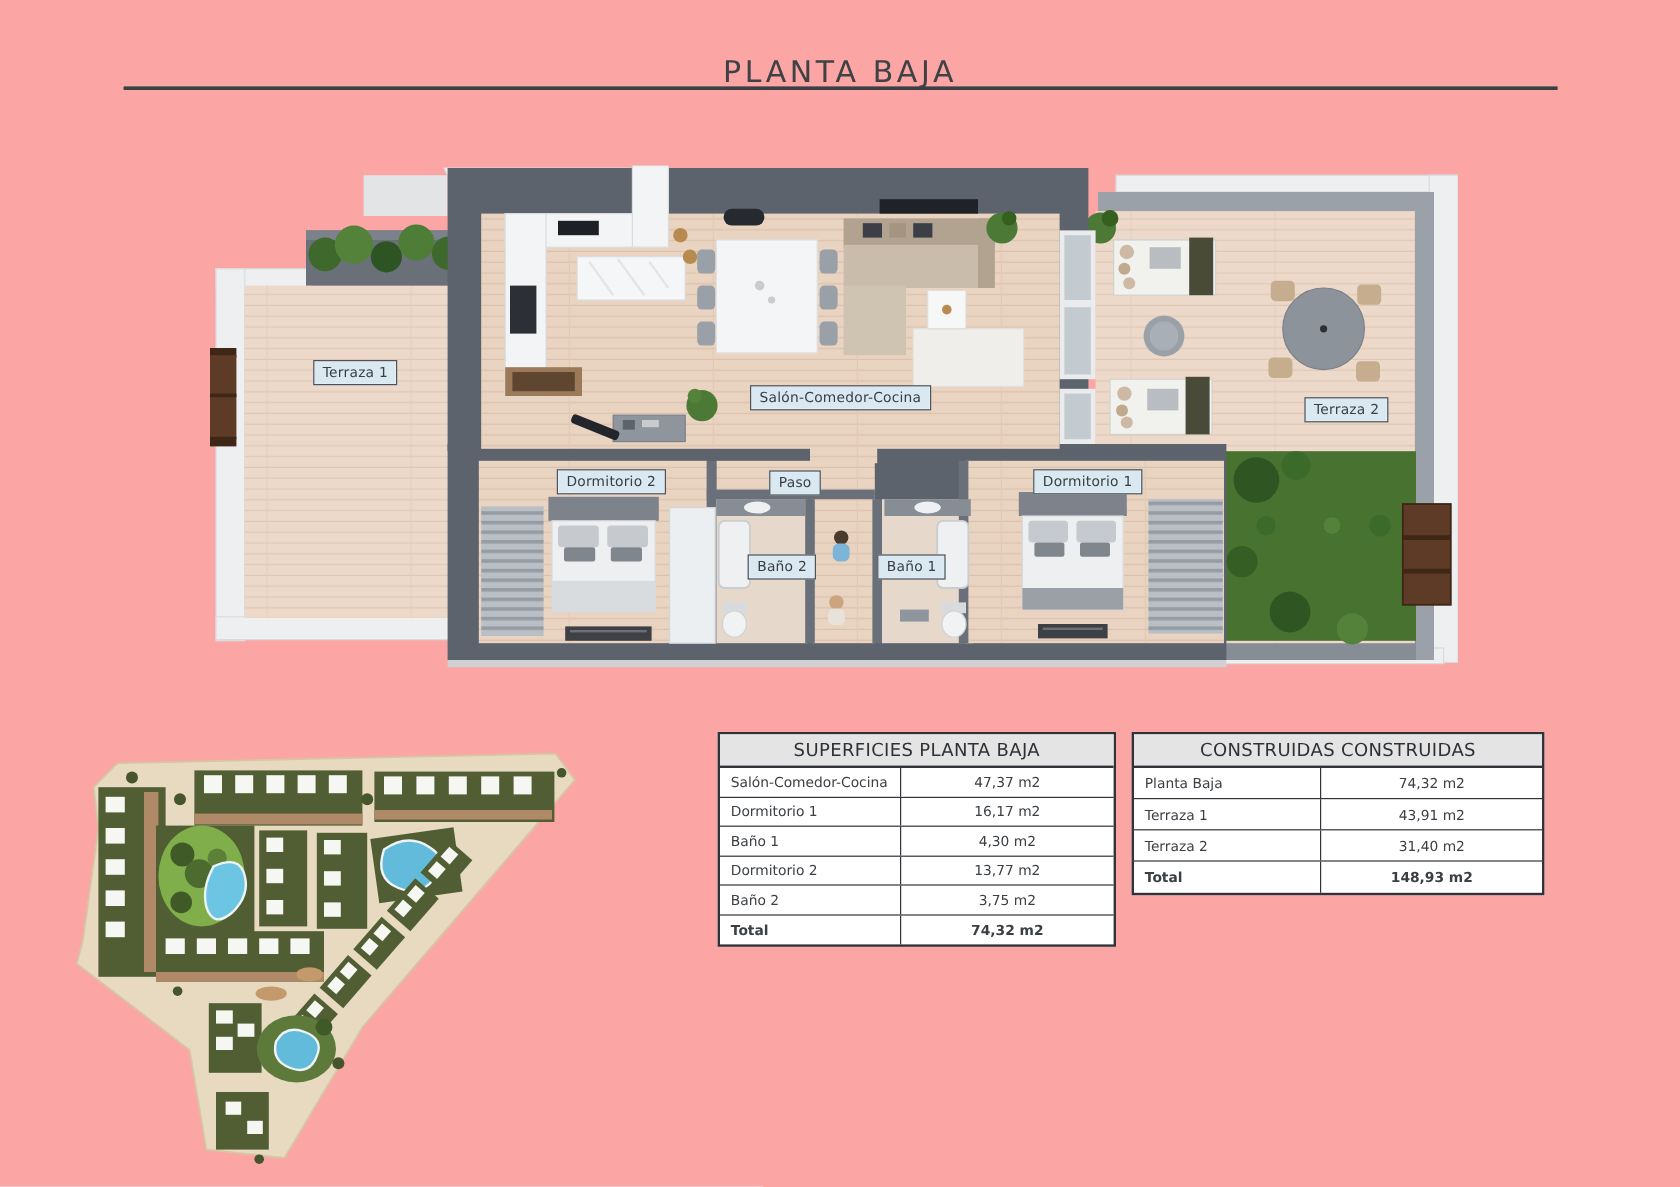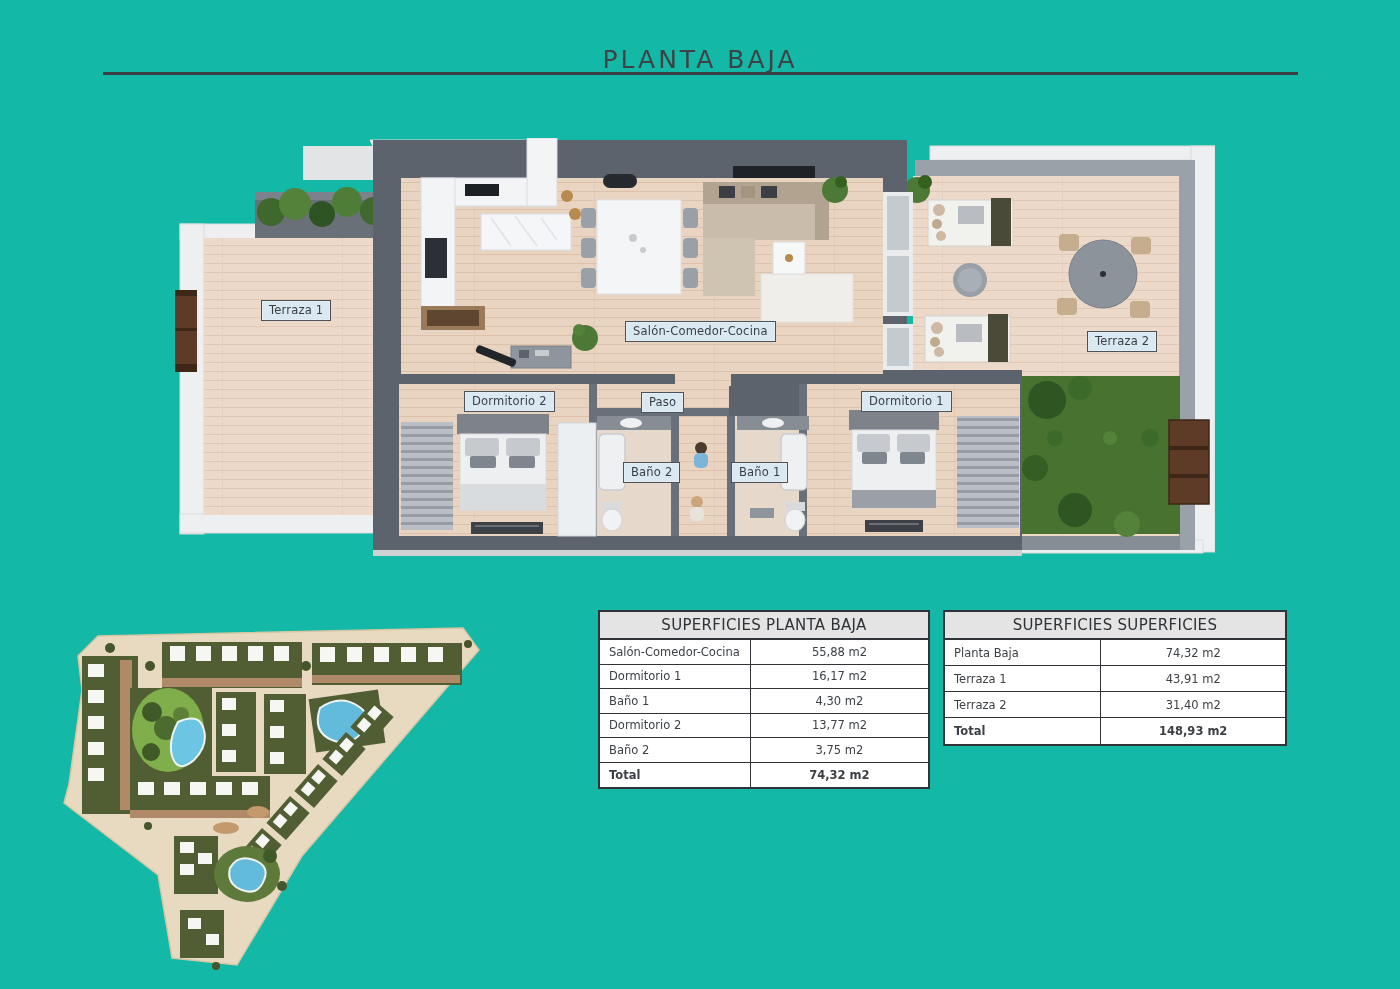--- a/index.html
+++ b/index.html
@@ -1,16 +1,16 @@
 <!DOCTYPE html>
 <html><head>
 <meta charset="utf-8">
 <style>
   html,body{margin:0;padding:0;background:#fff;}
-  .page{position:relative;width:1400px;height:989px;background:#14b8a6;overflow:hidden;
+  .page{position:relative;width:1400px;height:989px;background:#fca5a5;overflow:hidden;
         font-family:"DejaVu Sans","Liberation Sans",sans-serif;}
 
   
   .page-title{position:absolute;left:0;top:28px;width:100%;text-align:center;
     font-size:25px;letter-spacing:3px;color:#3e4245;font-weight:400;}
   .title-rule{position:absolute;left:103px;top:72px;width:1195px;height:3px;background:#3a3f43;}
 
   
   .floor-plan{position:absolute;left:175px;top:138px;width:1040px;height:420px;}
   .floor-plan svg{position:absolute;left:0;top:0;}
@@ -427,21 +427,21 @@
           <circle cx="196" cy="350" r="4" fill="#46552c"></circle>
       </g>
     </svg>
   </div>
 
   <div class="area-table t1" style="left:598px;top:610px;width:332px;">
     <div class="thead">SUPERFICIES PLANTA BAJA</div>
     <div>
         <div class="trow">
           <div class="tcell tlabel">Salón-Comedor-Cocina</div>
-          <div class="tcell tvalue">55,88 m2</div>
+          <div class="tcell tvalue">47,37 m2</div>
         </div>
         <div class="trow">
           <div class="tcell tlabel">Dormitorio 1</div>
           <div class="tcell tvalue">16,17 m2</div>
         </div>
         <div class="trow">
           <div class="tcell tlabel">Baño 1</div>
           <div class="tcell tvalue">4,30 m2</div>
         </div>
         <div class="trow">
@@ -453,21 +453,21 @@
           <div class="tcell tvalue">3,75 m2</div>
         </div>
         <div class="trow">
           <div class="tcell tlabel">Total</div>
           <div class="tcell tvalue">74,32 m2</div>
         </div>
       </div>
   </div>
 
   <div class="area-table t2" style="left:943px;top:610px;width:344px;">
-    <div class="thead">SUPERFICIES SUPERFICIES</div>
+    <div class="thead">CONSTRUIDAS CONSTRUIDAS</div>
     <div>
         <div class="trow">
           <div class="tcell tlabel">Planta Baja</div>
           <div class="tcell tvalue">74,32 m2</div>
         </div>
         <div class="trow">
           <div class="tcell tlabel">Terraza 1</div>
           <div class="tcell tvalue">43,91 m2</div>
         </div>
         <div class="trow">

